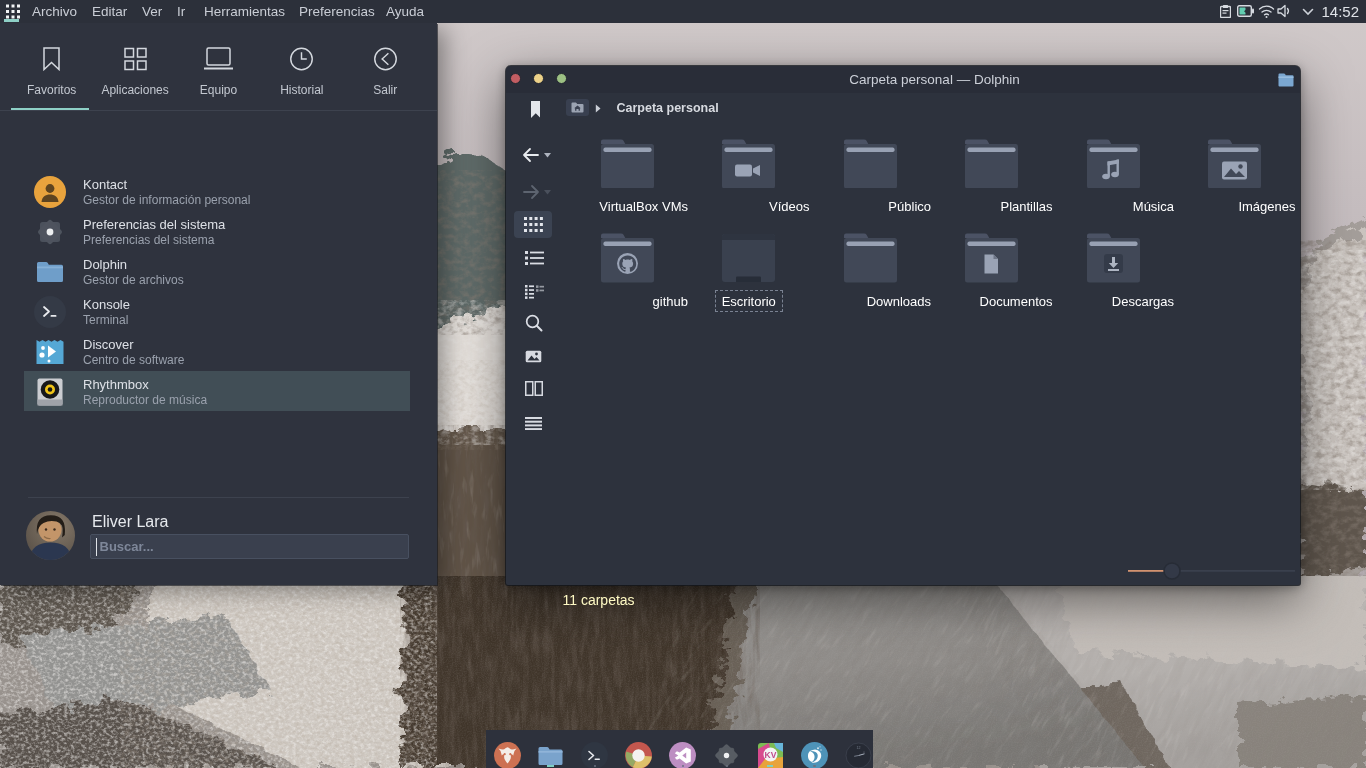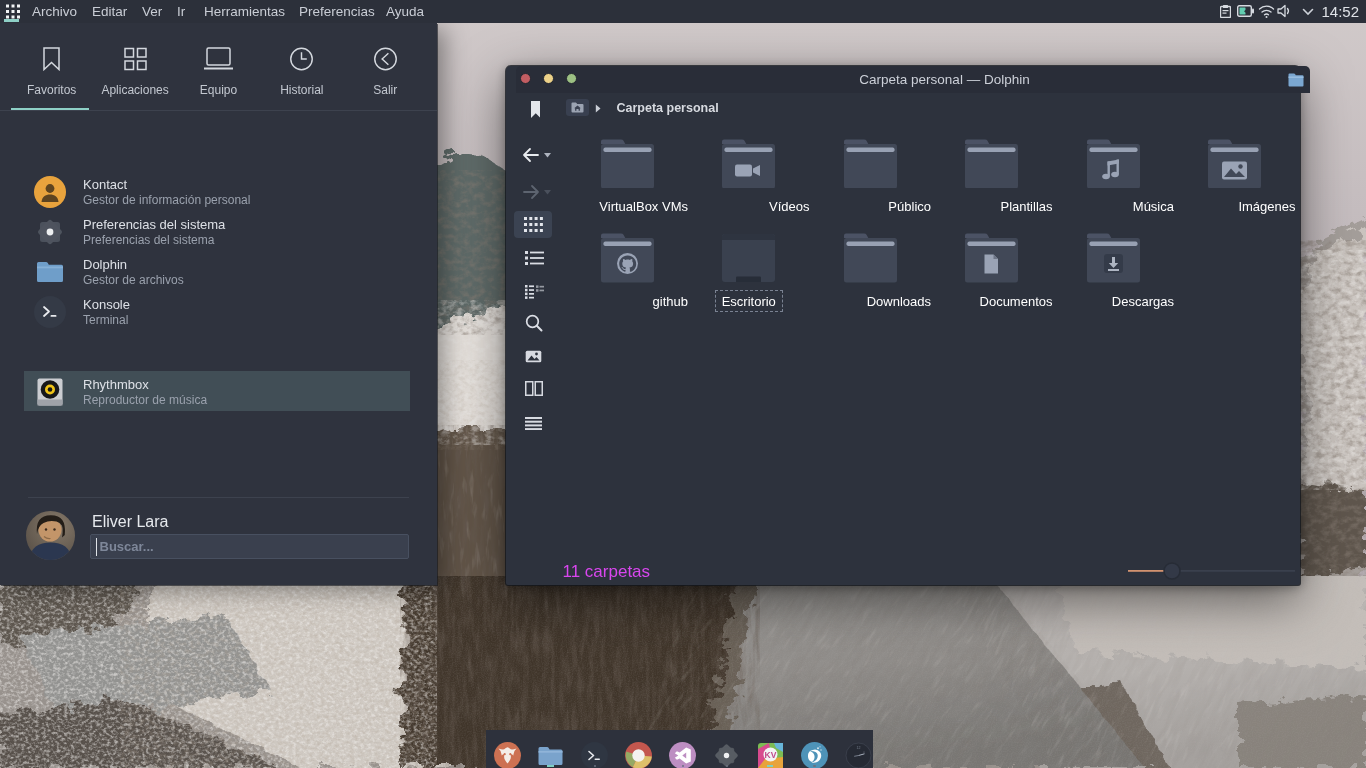--- a/index.html
+++ b/index.html
@@ -23,25 +23,25 @@
   .approw .t2{position:absolute;left:83px;top:21px;font-size:12px;color:#9aa1ad;white-space:nowrap;}
   #rowhl{position:absolute;left:24px;top:348px;width:386px;height:39.5px;background:#414e56;}
   #user-sep{position:absolute;left:28px;top:474px;width:381px;height:1px;background:#3d424e;}
   #avatar{position:absolute;left:26px;top:488px;width:49px;height:49px;border-radius:50%;overflow:hidden;}
   #username{position:absolute;left:92px;top:490px;font-size:16px;color:#e6e9ed;}
   #searchbox{position:absolute;left:90px;top:510.5px;width:319px;height:25.5px;background:#3a404e;border:1px solid #485060;border-radius:2px;}
   #searchbox .ph{position:absolute;left:8.5px;top:4px;font-size:13px;color:#7e8799;font-weight:bold;}
   #searchbox .cur{position:absolute;left:4.5px;top:3px;width:1.2px;height:18px;background:#dfe3e8;}
   
   #dolphin{position:absolute;left:505.5px;top:65.5px;width:794.5px;height:519.5px;background:#2d323d;border-radius:5px 5px 2px 2px;z-index:10;opacity:0.999;box-shadow:0 0 0 1px rgba(18,21,28,.75), 0 15px 50px rgba(0,0,0,.5), 0 2px 12px rgba(0,0,0,.35);}
-  #titlebar{position:absolute;left:10px;top:0;width:100%;height:27.5px;background:#292d38;border-radius:5px 5px 0 0;}
+  #titlebar{position:absolute;left:0;top:0;width:100%;height:27.5px;background:#292d38;border-radius:5px 5px 0 0;}
   .tl{position:absolute;top:7.5px;width:11px;height:11px;border-radius:50%;border:1.5px solid #232730;}
   #title{position:absolute;left:0;top:0;width:858px;text-align:center;line-height:28px;font-size:13.5px;color:#ccd0d8;}
   
-  #statusbar-text{position:absolute;left:57px;top:496px;font-size:17px;color:#d946ef;}
+  #statusbar-text{position:absolute;left:57px;top:526px;font-size:14px;color:#fef9c3;}
   
   .folder{position:absolute;width:121.5px;text-align:center;}
   .flabel{font-size:13px;color:#ffffff;text-align:right;}
   
   #dock{position:absolute;left:486px;top:730px;width:387px;height:38px;background:#2d313c;z-index:20;opacity:0.999;}
   .dicon{position:absolute;top:6px;width:27px;height:27px;}
 </style>
 </head>
 <body>
 <div id="screen">
@@ -309,20 +309,31 @@
   </div>
   <div class="approw" style="top:269px">
     <svg class="ic" viewBox="0 0 32 32">
           <circle cx="16" cy="16" r="16" fill="#343a46"></circle>
           <path d="M10 11 L15 15.5 L10 20" fill="none" stroke="#e8eaee" stroke-width="1.8" stroke-linecap="round" stroke-linejoin="round"></path>
           <rect x="16.5" y="19" width="6" height="1.8" rx="0.9" fill="#e8eaee"></rect>
         </svg>
     <div class="t1">Konsole</div>
     <div class="t2">Terminal</div>
   </div>
+  <div class="approw" style="top:309px">
+    <svg class="ic" viewBox="0 0 32 32">
+          <path d="M2.5 4 L5.5 5.8 L8.5 4 L11.5 5.8 L14.5 4 L17.5 5.8 L20.5 4 L23.5 5.8 L26.5 4 L29.5 5.8 L29.5 28 L2.5 28 Z" fill="#55a8d5"></path>
+          <circle cx="9" cy="12" r="1.9" fill="#fff"></circle>
+          <circle cx="8" cy="19" r="2.6" fill="#fff"></circle>
+          <path d="M14 9.5 L22 15.5 L14 21.5 Z" fill="#fff"></path>
+          <circle cx="15" cy="25" r="1.5" fill="#fff"></circle>
+        </svg>
+    <div class="t1">Discover</div>
+    <div class="t2">Centro de software</div>
+  </div>
   <div class="approw" style="top:349px">
     <svg class="ic" viewBox="0 0 32 32">
           <rect x="3.5" y="2.5" width="25" height="27" rx="2" fill="#cbcdd1"></rect>
           <rect x="3.5" y="23.5" width="25" height="6" fill="#9fa2a8"></rect>
           <circle cx="16" cy="13.5" r="9.3" fill="#17181a"></circle>
           <circle cx="16" cy="13.5" r="5" fill="#f0c419"></circle>
           <circle cx="16" cy="13.5" r="2.3" fill="#17181a"></circle>
         </svg>
     <div class="t1">Rhythmbox</div>
     <div class="t2">Reproductor de música</div>

